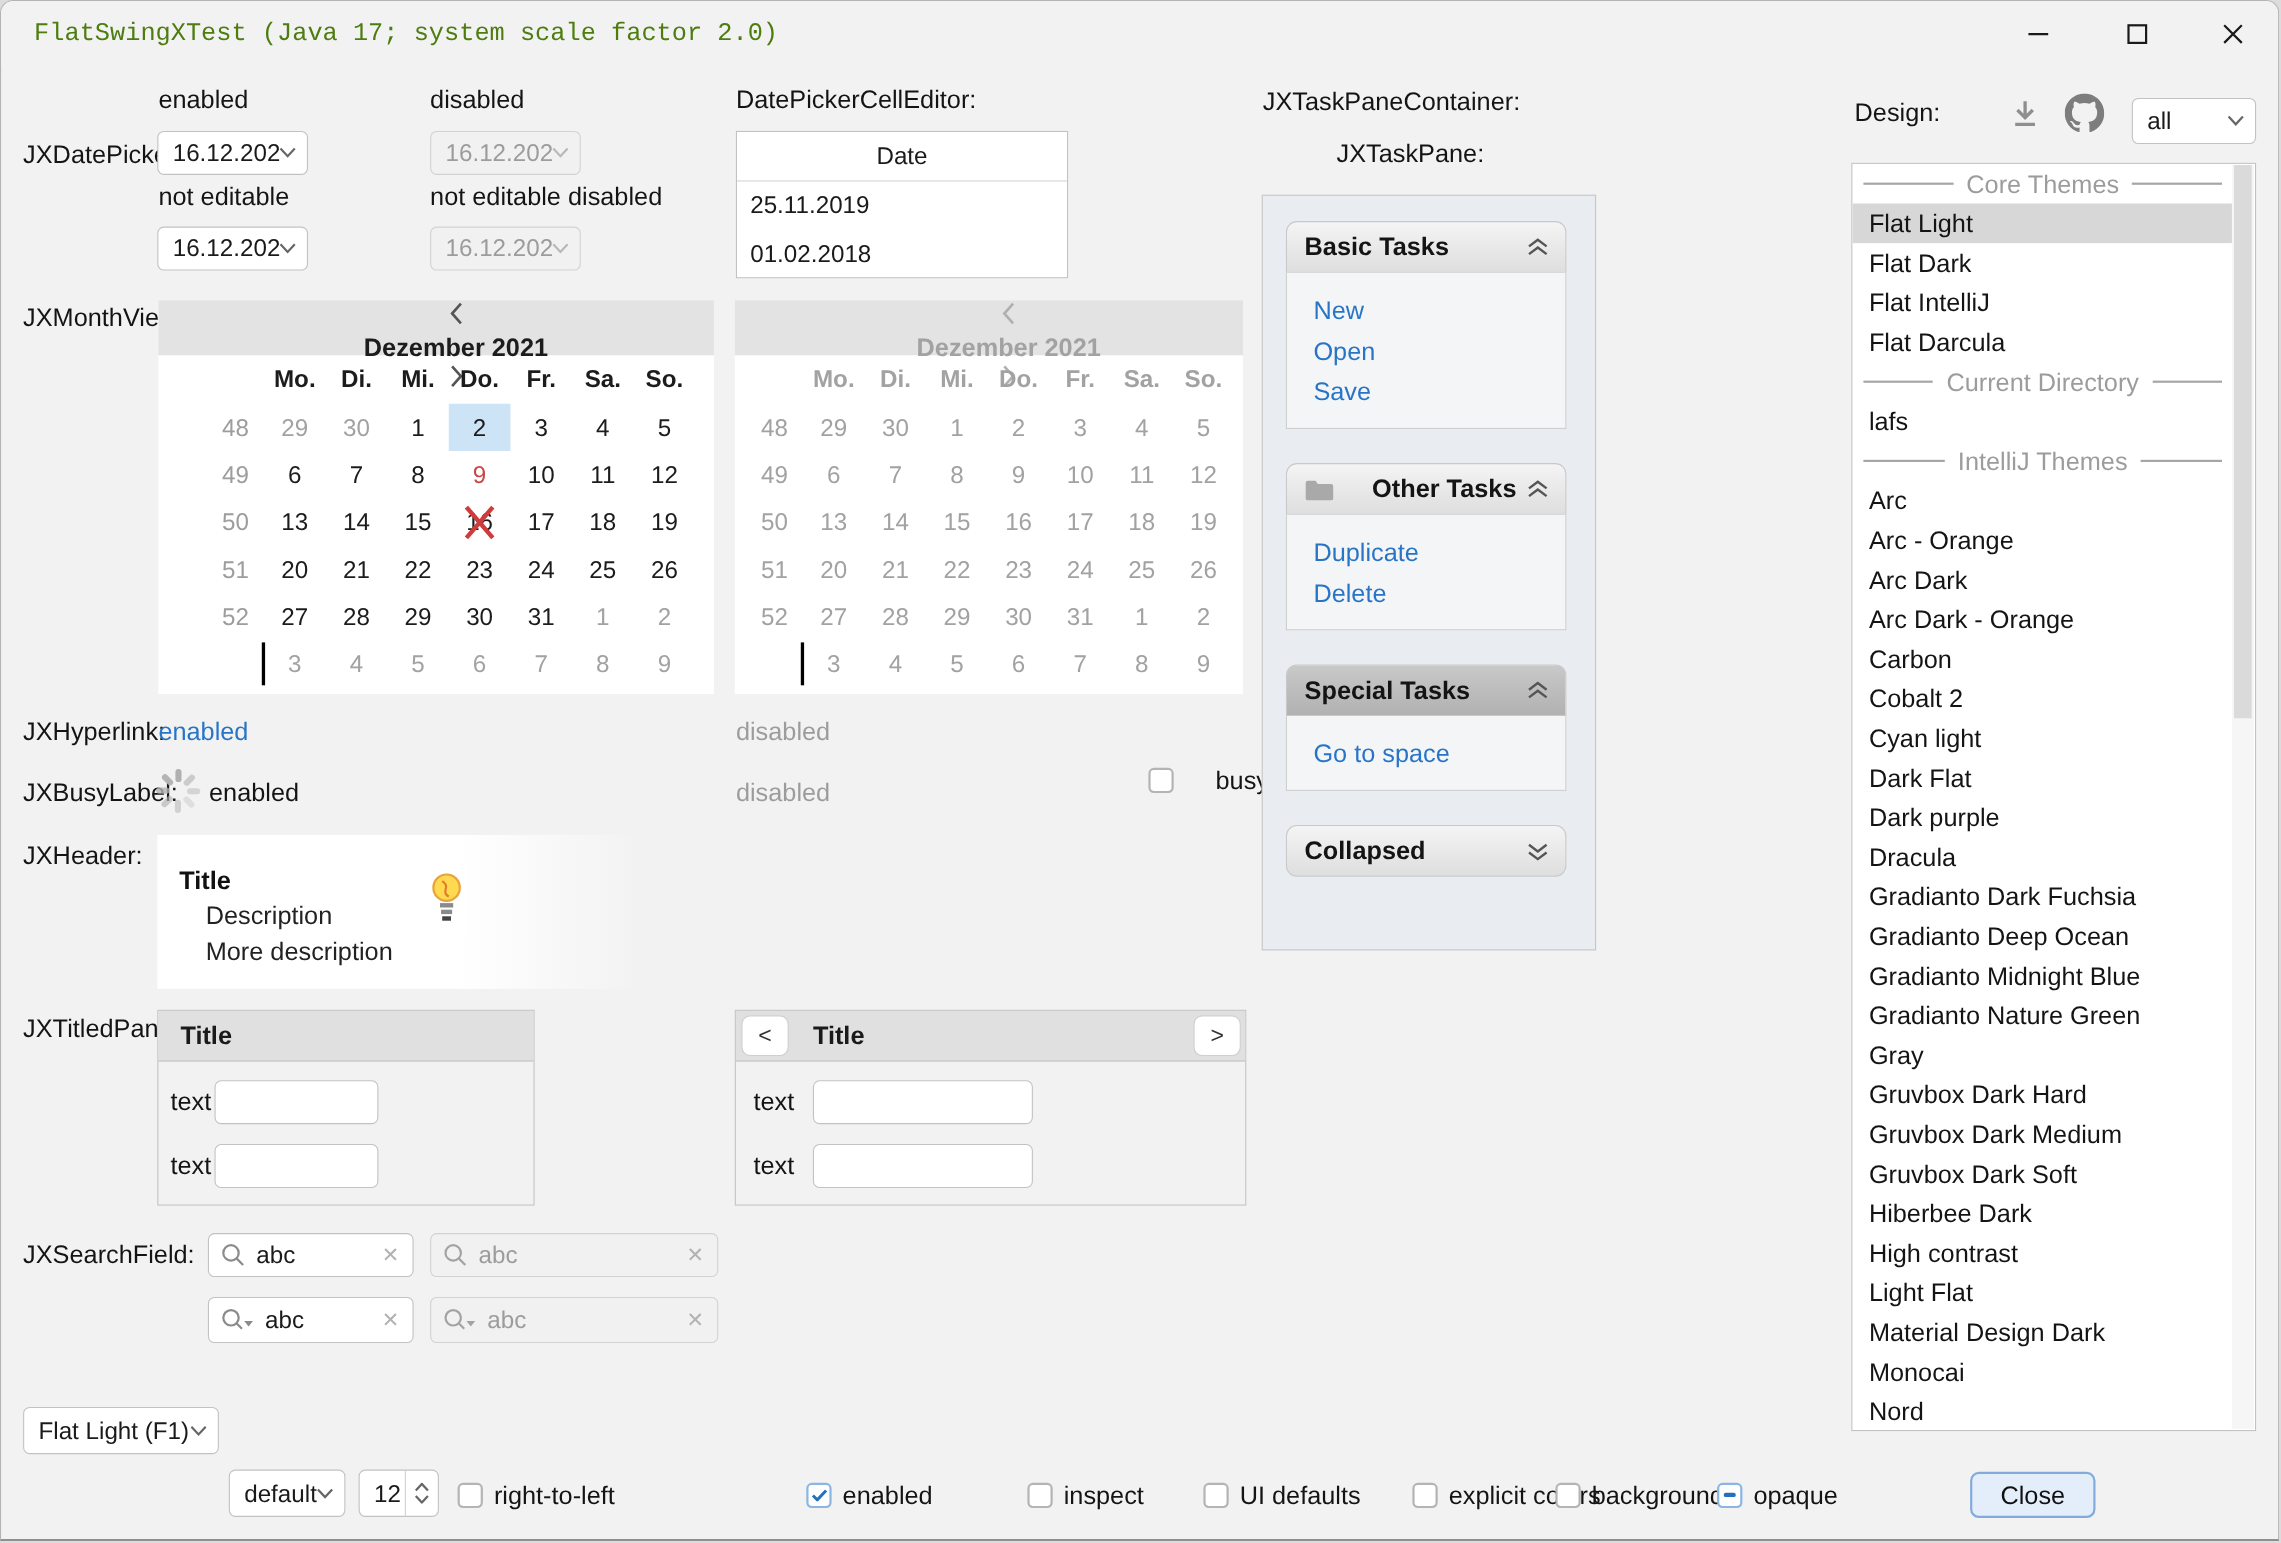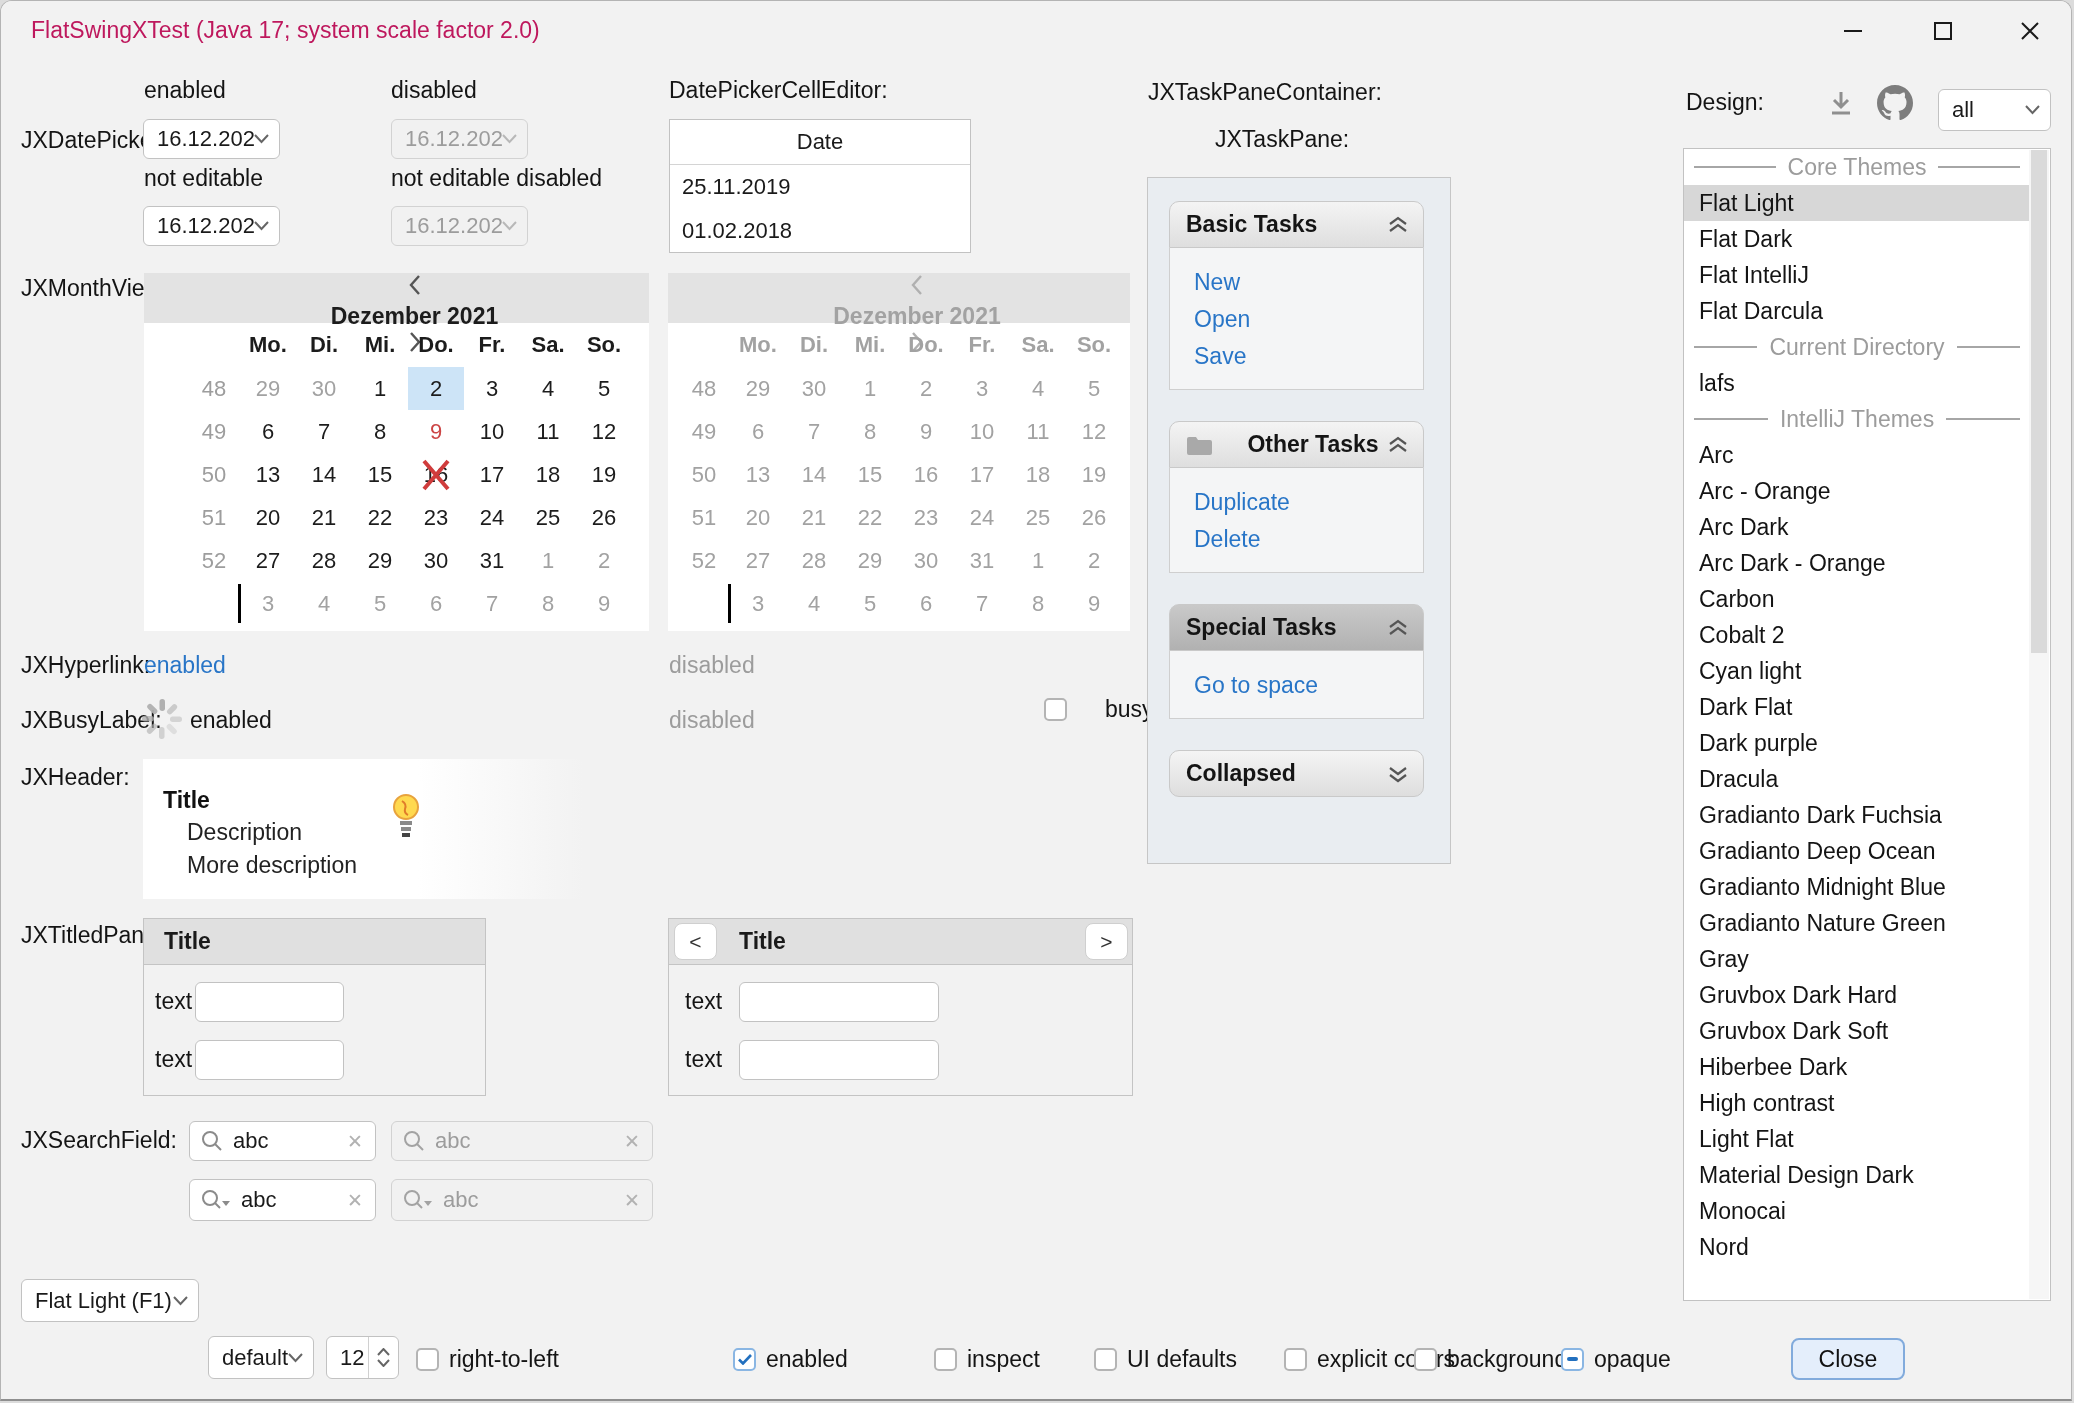--- a/index.html
+++ b/index.html
@@ -5,21 +5,21 @@
   html,body{margin:0;padding:0;background:#dcdcdc;}
   body{width:2074px;height:1403px;font-family:"Liberation Sans",sans-serif;}
   .window{position:relative;width:2072px;height:1401px;background:#f2f2f2;border:1px solid #b4b4b4;
           border-bottom:2px solid #8f8f8f;border-radius:12px 12px 0 0;overflow:hidden;box-sizing:border-box;}
   .abs{position:absolute;}
   .lbl{position:absolute;font-size:23px;color:#141414;white-space:nowrap;}
   .muted{color:#9c9c9c !important;}
   .blue{color:#2875c7;}
   
   .titlebar{position:absolute;left:0;top:0;width:100%;height:60px;background:#f2f2f2;}
-  .win-title{position:absolute;left:30px;top:16px;font-size:23px;color:#be185d;}
+  .win-title{position:absolute;left:30px;top:16px;font-size:23px;color:#4d7c0f;font-family:Liberation Mono, monospace;}
   .winbtn{position:absolute;top:0;width:60px;height:60px;display:flex;align-items:center;justify-content:center;}
   
   .combo,.picker{position:absolute;height:40px;background:#fff;border:1px solid #c2c2c2;border-radius:6px;
      box-sizing:border-box;display:flex;align-items:center;font-size:22px;color:#1a1a1a;}
   .combo .txt,.picker .txt{padding-left:13px;flex:1;white-space:nowrap;overflow:hidden;}
   .combo svg,.picker svg{margin-right:10px;flex:none;}
   .disfield{background:#f1f1f1 !important;border-color:#d2d2d2 !important;color:#9c9c9c !important;}
   input.tfield{position:absolute;background:#fff;border:1px solid #c2c2c2;border-radius:6px;box-sizing:border-box;
      font-family:"Liberation Sans",sans-serif;font-size:22px;color:#1a1a1a;padding:0 10px;outline:none;}
   
@@ -507,20 +507,21 @@
         <div class="theme-row">Cyan light</div>
         <div class="theme-row">Dark Flat</div>
         <div class="theme-row">Dark purple</div>
         <div class="theme-row">Dracula</div>
         <div class="theme-row">Gradianto Dark Fuchsia</div>
         <div class="theme-row">Gradianto Deep Ocean</div>
         <div class="theme-row">Gradianto Midnight Blue</div>
         <div class="theme-row">Gradianto Nature Green</div>
         <div class="theme-row">Gray</div>
         <div class="theme-row">Gruvbox Dark Hard</div>
+        <div class="theme-row">Gruvbox Dark Medium</div>
         <div class="theme-row">Gruvbox Dark Soft</div>
         <div class="theme-row">Hiberbee Dark</div>
         <div class="theme-row">High contrast</div>
         <div class="theme-row">Light Flat</div>
         <div class="theme-row">Material Design Dark</div>
         <div class="theme-row">Monocai</div>
         <div class="theme-row">Nord</div>
       </div>
     <div class="vscroll">
         <div class="vthumb"></div>

